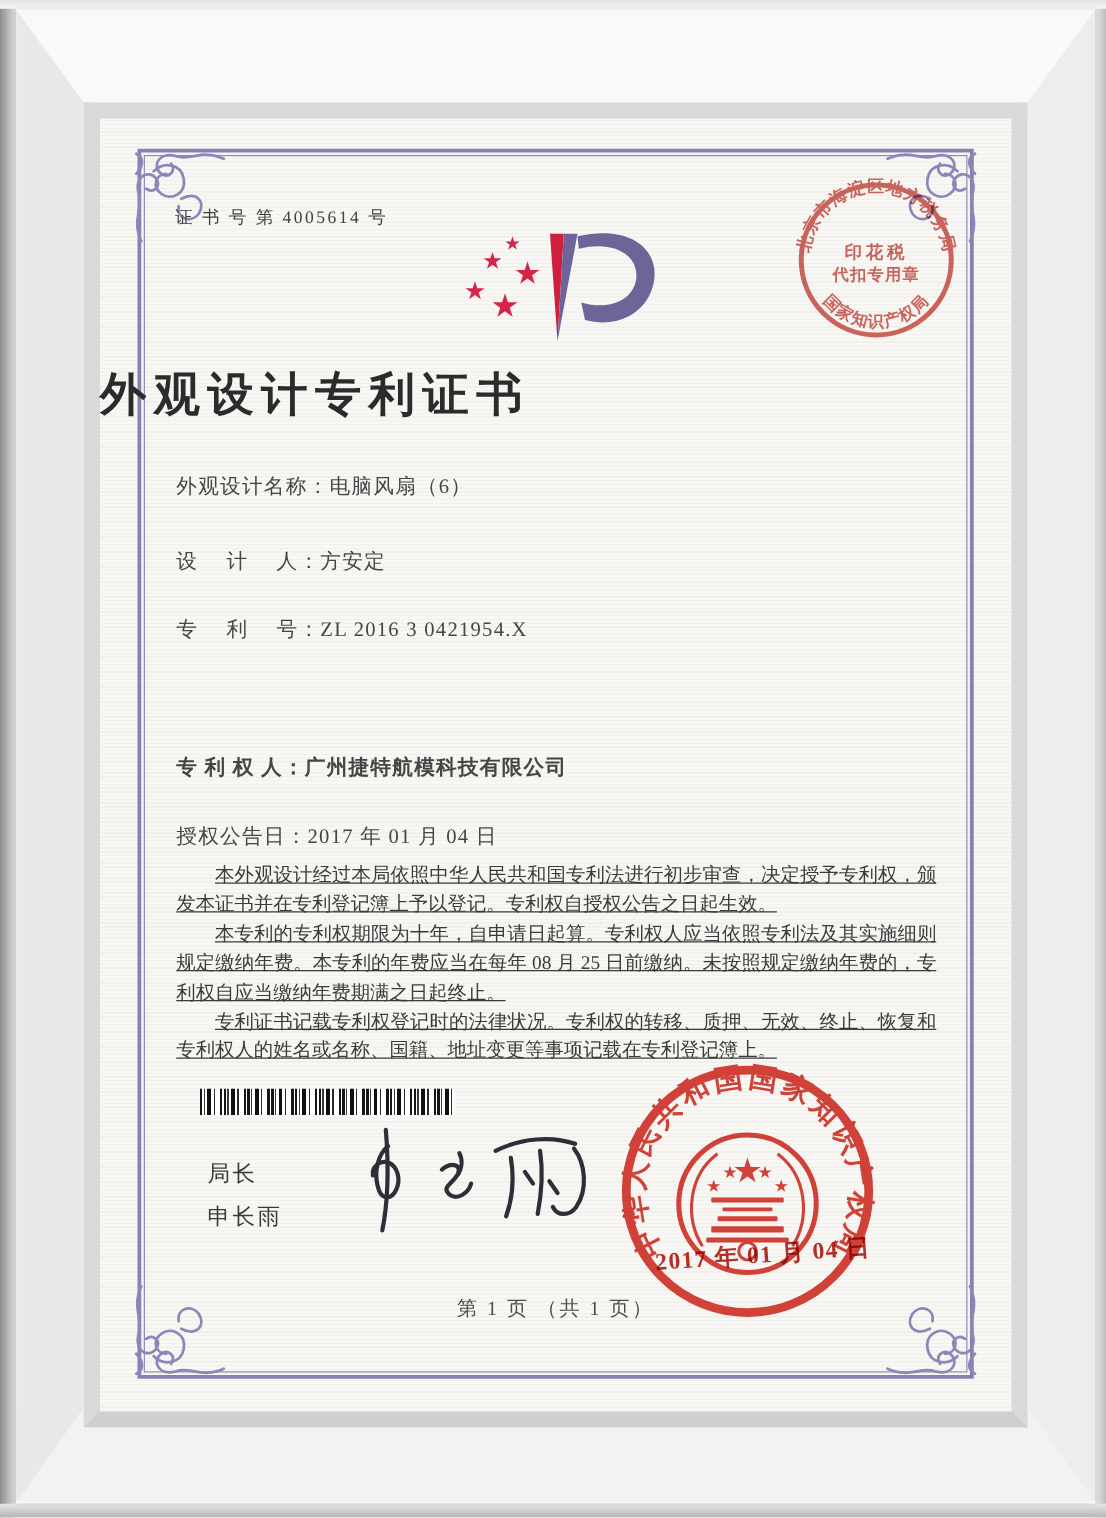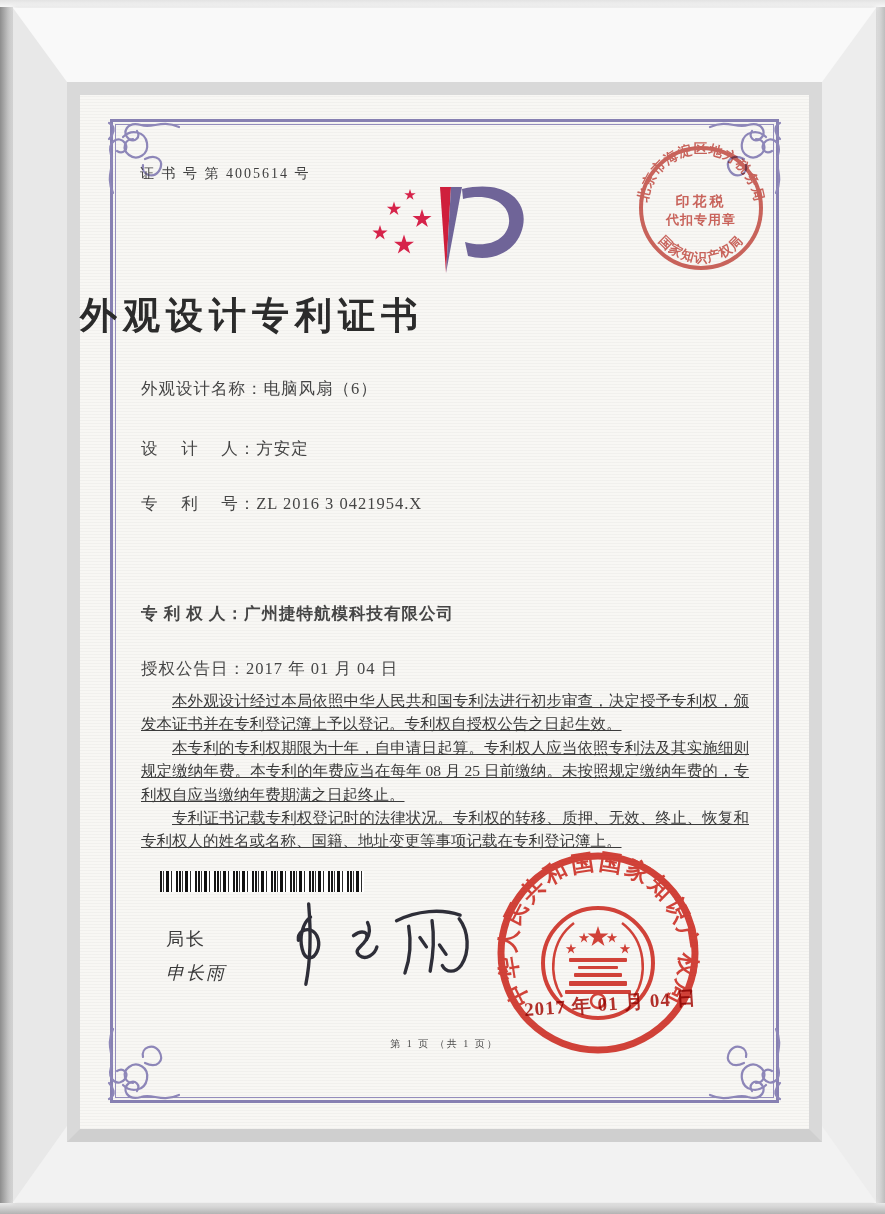--- a/index.html
+++ b/index.html
@@ -37,28 +37,28 @@
     font-size:37px;font-weight:bold;letter-spacing:6px;color:#2b2b2b;}
   .field{position:absolute;left:61px;font-size:16.5px;color:#454545;letter-spacing:1px;white-space:nowrap;}
   .f0{top:283px;} .f1{top:343px;text-align:right;} .f2{top:398px;} .f3{top:453px;} .f4{top:508px;font-weight:bold;} .f5{top:563px;}
   .body-text{position:absolute;left:61px;top:594px;width:608px;
     font-size:15.5px;line-height:23.4px;color:#3b3b3b;text-align:justify;}
   .body-text p{margin:0;text-indent:2em;text-decoration:underline;}
   .barcode{position:absolute;left:80px;top:776px;width:204px;height:21px;
     background:repeating-linear-gradient(90deg,#161616 0 2px,#fff 2px 3px,#3a3a3a 3px 4px,#fff 4px 6px,
       #101010 6px 9px,#fff 9px 11px,#2a2a2a 11px 12px,#fff 12px 16px,#161616 16px 18px,#fff 18px 19px);}
   .officer-title{position:absolute;left:86px;top:832px;font-size:18px;color:#3a3a3a;letter-spacing:2px;}
-  .officer-name{position:absolute;left:86px;top:866px;font-size:18px;color:#3a3a3a;letter-spacing:2px;font-style:italic;}
+  .officer-name{position:absolute;left:86px;top:866px;font-size:18px;color:#3a3a3a;letter-spacing:2px;}
   .signature{position:absolute;left:195px;top:800px;width:215px;height:100px;}
   .main-seal{position:absolute;left:412px;top:752px;width:212px;height:212px;mix-blend-mode:multiply;opacity:.95;}
   .seal-date{position:absolute;left:444px;top:896px;font-size:19px;font-weight:bold;color:#b8312c;
     letter-spacing:1px;transform:rotate(-4deg);white-space:nowrap;mix-blend-mode:multiply;}
   .tax-seal{position:absolute;left:549px;top:41px;width:144px;height:144px;opacity:.92;mix-blend-mode:multiply;}
   .footer{position:absolute;left:0;right:0;top:942px;text-align:center;
-    font-size:10px;letter-spacing:2px;color:#4c4c4c;}
+    font-size:16px;letter-spacing:2px;color:#4c4c4c;}
   svg text{font-family:"Liberation Serif","DejaVu Serif",serif;}
 </style>
 </head>
 <body>
 
 <div class="photo">
   <div class="edge-left"></div>
   <div class="edge-right"></div>
   <div class="edge-bottom"></div>
   <div class="edge-top"></div>

